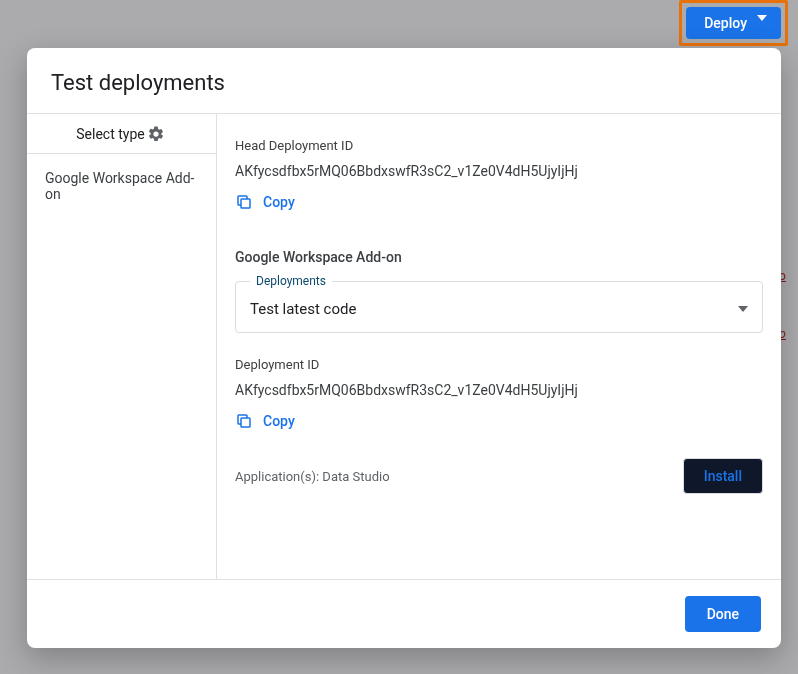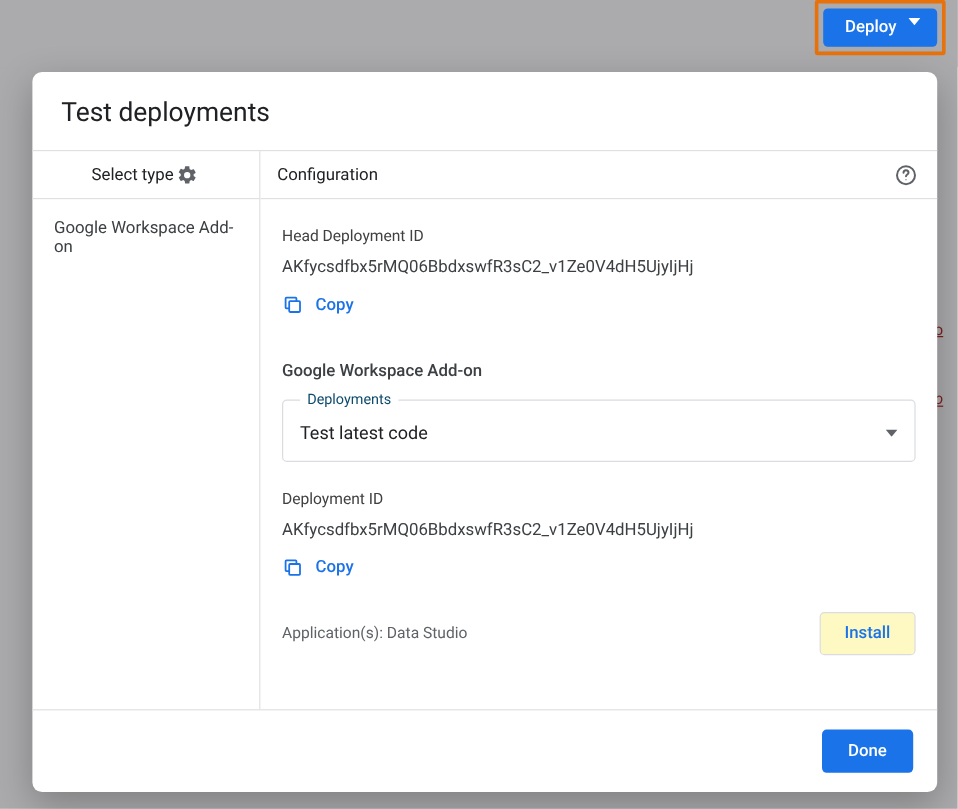--- a/index.html
+++ b/index.html
@@ -28,21 +28,21 @@
   }
   .deploy-btn svg { fill:#fff; }
   .bg-link {
     position:absolute; right:0; color:#7f1d1d; font-size:13px;
     text-decoration:underline 1px; padding-right:12px;
   }
   .bg-link.one{ top:268px; }
   .bg-link.two{ top:326px;font-style:italic; }
 
   .modal {
-    position:absolute; left:27px; top:60px; width:754px; height:600px;
+    position:absolute; left:27px; top:48px; width:754px; height:600px;
     background:#fff; border-radius:8px;
     box-shadow: 0 10px 30px rgba(0,0,0,.25);
     display:flex; flex-direction:column;
   }
   .modal-title {
     padding: 22px 24px 18px; font-size:22px; font-weight:400;
     border-bottom:1px solid #e0e0e0; color:#202124;
   }
   .modal-body {
     display:flex; flex:1; min-height:0; border-bottom:1px solid #e0e0e0;
@@ -80,21 +80,21 @@
     position:absolute; top:-8px; left:14px; background:#fff; padding:0 6px;
     font-size:12px; color:#0c4a6e;
   }
   .select-value {
     display:flex; justify-content:space-between; align-items:center;
     font-size:15px; color:#202124; cursor:pointer;
   }
   .select-value svg{ fill:#5f6368; }
   .row-apps { display:flex; justify-content:space-between; align-items:center; margin-top:28px;}
   .install-btn {
-    border:1px solid #dadce0; background:#fef9c3; color:#1a73e8;
+    border:1px solid #dadce0; background:#0f172a; color:#1a73e8;
     font-size:14px; font-weight:500; padding:9px 20px; border-radius:4px;
     cursor:pointer; font-family:inherit;
   }
   .modal-footer {
     display:flex; justify-content:flex-end; padding:16px 20px;
   }
   .done-btn {
     background:#1a73e8; color:#fff; border:none; border-radius:4px;
     font-size:14px; font-weight:500; padding:10px 22px; cursor:pointer;
     font-family:inherit;
@@ -126,30 +126,20 @@
         <button class="gear-btn">
           <svg width="18" height="18" viewBox="0 0 24 24">
             <path d="M19.14,12.94a7.14,7.14,0,0,0,.05-.94,7.14,7.14,0,0,0-.05-.94l2.03-1.58a.5.5,0,0,0,.12-.64l-1.92-3.32a.5.5,0,0,0-.61-.22l-2.39.96a7.03,7.03,0,0,0-1.62-.94l-.36-2.54A.5.5,0,0,0,13.9,2h-3.8a.5.5,0,0,0-.49.42L9.25,4.96a7.03,7.03,0,0,0-1.62.94l-2.39-.96a.5.5,0,0,0-.61.22L2.71,8.48a.5.5,0,0,0,.12.64l2.03,1.58a7.14,7.14,0,0,0-.05.94,7.14,7.14,0,0,0,.05.94L2.83,14.16a.5.5,0,0,0-.12.64l1.92,3.32a.5.5,0,0,0,.61.22l2.39-.96a7.03,7.03,0,0,0,1.62.94l.36,2.54a.5.5,0,0,0,.49.42h3.8a.5.5,0,0,0,.49-.42l.36-2.54a7.03,7.03,0,0,0,1.62-.94l2.39.96a.5.5,0,0,0,.61-.22l1.92-3.32a.5.5,0,0,0-.12-.64ZM12,15.5A3.5,3.5,0,1,1,15.5,12,3.5,3.5,0,0,1,12,15.5Z"></path>
           </svg>
         </button>
       </div>
       <div class="left-item">Google Workspace Add-on</div>
     </div>
 
     <div class="right-panel">
-      <div class="panel-header">
-        <span>Configuration</span>
-        <button class="help-btn">
-          <svg width="20" height="20" viewBox="0 0 24 24" fill="none" stroke-width="2">
-            <circle cx="12" cy="12" r="9"></circle>
-            <path d="M9.5 9.5a2.5 2.5 0 0 1 5 0c0 1.5-2.5 2-2.5 3.5" stroke-linecap="round"></path>
-            <circle cx="12" cy="16.5" r="0.6" fill="#5f6368" stroke="none"></circle>
-          </svg>
-        </button>
-      </div>
 
       <div class="config-content">
         <div class="label-small">Head Deployment ID</div>
         <div class="mono-id">AKfycsdfbx5rMQ06BbdxswfR3sC2_v1Ze0V4dH5UjyIjHj</div>
         <button class="copy-link">
           <svg width="18" height="18" viewBox="0 0 24 24" stroke-width="2">
             <rect x="8" y="8" width="12" height="12" rx="1"></rect>
             <path d="M16 8V5a1 1 0 0 0-1-1H5a1 1 0 0 0-1 1v10a1 1 0 0 0 1 1h3"></path>
           </svg>
           <span>Copy</span>

